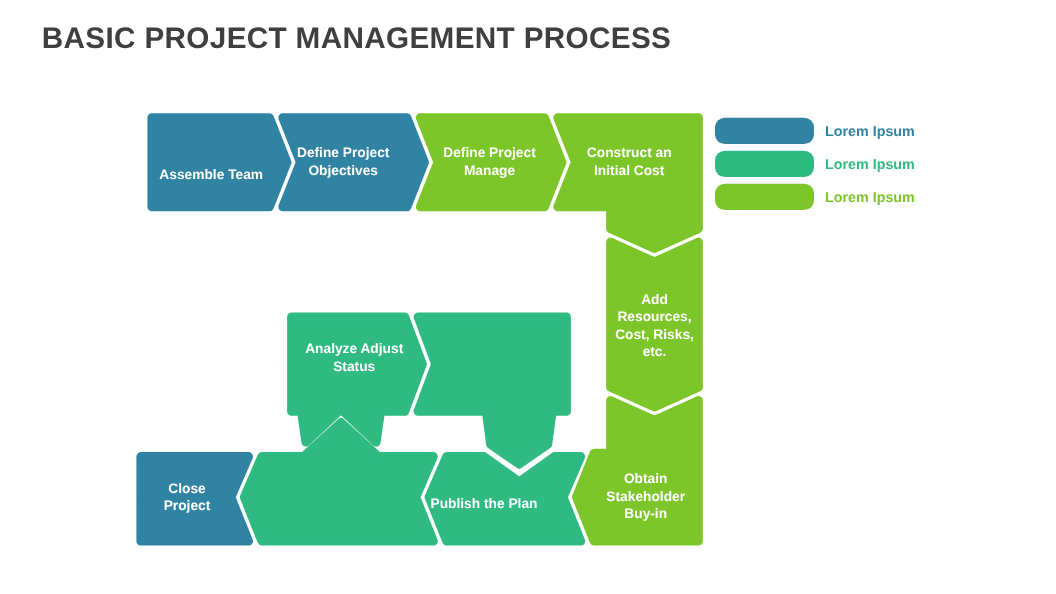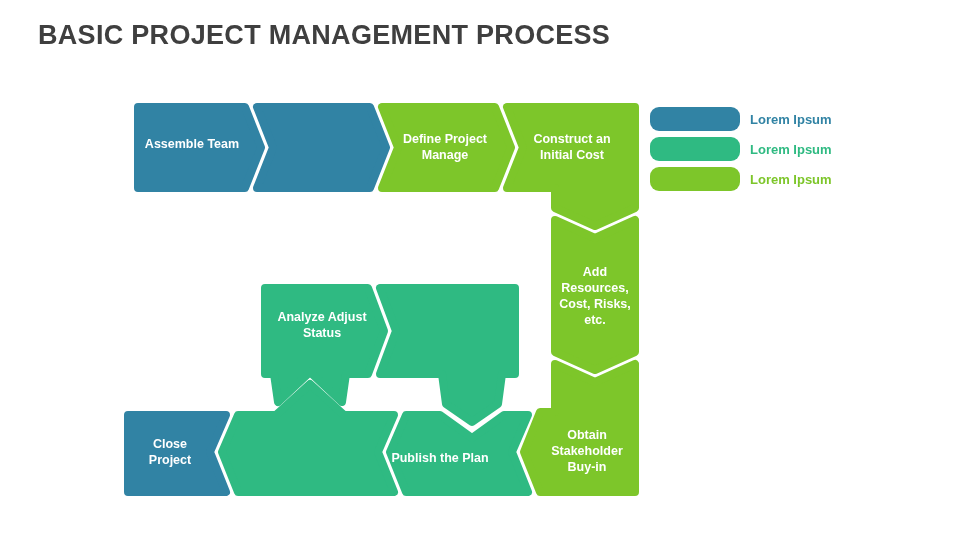--- a/index.html
+++ b/index.html
@@ -58,21 +58,22 @@
     <polygon class="shp green" points="507,107 635,107 635,208 595,226 555,208 555,188 507,188 523,147.5"></polygon>
     <polygon class="shp green" points="555,220 595,238 635,220 635,352 595,370 555,352"></polygon>
     <polygon class="shp green" points="555,364 595,382 635,364 635,492 540,492 524,452 540,412 555,412"></polygon>
     <polygon class="shp emerald" points="390,452 406,415 440,415 472,438 504,415 528,415 512,452 528,492 406,492"></polygon>
     <polygon class="shp emerald" points="222,452 238,415 276,415 310,384 344,415 394,415 378,452 394,492 238,492"></polygon>
     <polygon class="shp blue" points="128,415 226,415 210,452 226,492 128,492"></polygon>
     <polygon class="shp emerald" points="265,288 368,288 384,331 368,374 346,374 342,402 310,372 278,402 274,374 265,374"></polygon>
     <polygon class="shp emerald" points="380,288 515,288 515,374 502,374 498,404 472,422 446,404 442,374 380,374 396,331"></polygon>
   </svg>
 
-  <div class="lbl" style="left:192px;top:144px;width:110px">Assemble Team</div>
+  <div class="lbl" style="left:192px;top:159px;width:110px">Assemble Team</div>
+  <div class="lbl" style="left:312px;top:147px;width:100px">Define Project Objectives</div>
   <div class="lbl" style="left:445px;top:147px;width:100px">Define Project Manage</div>
   <div class="lbl" style="left:572px;top:147px;width:100px">Construct an Initial Cost</div>
   <div class="lbl" style="left:587px;top:451px;width:80px">Obtain Stakeholder Buy-in</div>
   <div class="lbl" style="left:595px;top:296px;width:80px">Add Resources, Cost, Risks, etc.</div>
   <div class="lbl" style="left:440px;top:458px;width:120px">Publish the Plan</div>
   <div class="lbl" style="left:170px;top:452px;width:60px">Close Project</div>
   <div class="lbl" style="left:322px;top:325px;width:92px">Analyze Adjust Status</div>
 
   <div class="legend">
     <div class="legend-row">

